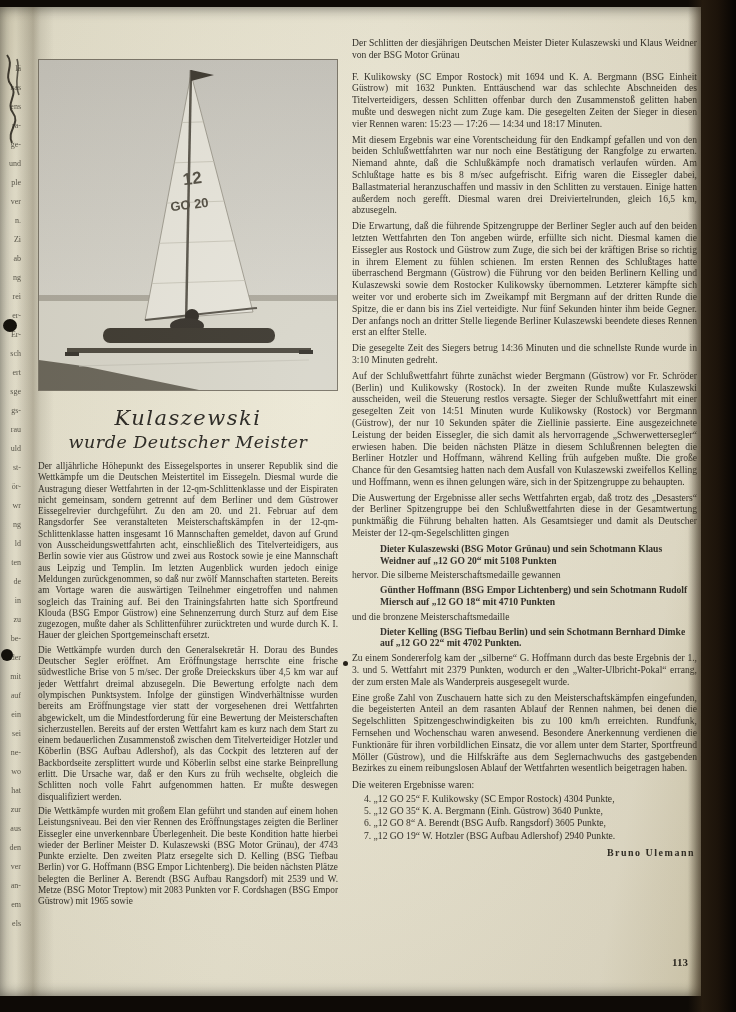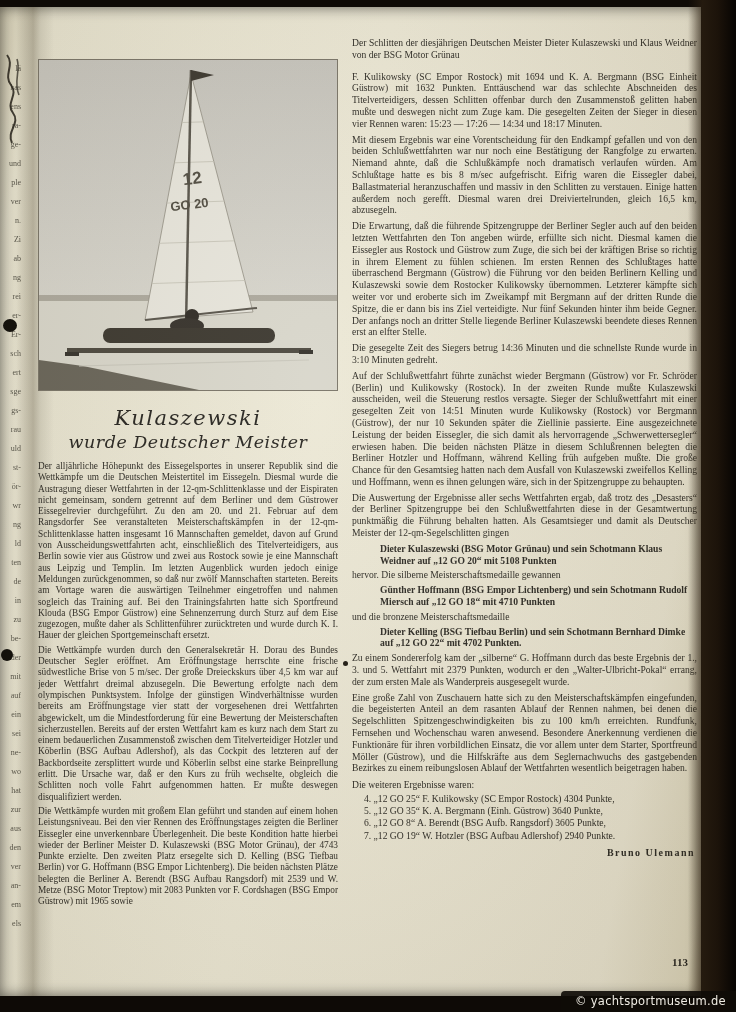--- a/index.html
+++ b/index.html
@@ -186,14 +186,13 @@
       </div>
 
       <div class="author">Bruno Ulemann</div>
     </div>
 
     <div class="pagenum">113</div>
   </div>
 
   <div class="edge-right"></div>
 
-  <div class="watermark">© yachtsportmuseum.de</div>
 </div>
 
 </body></html>

